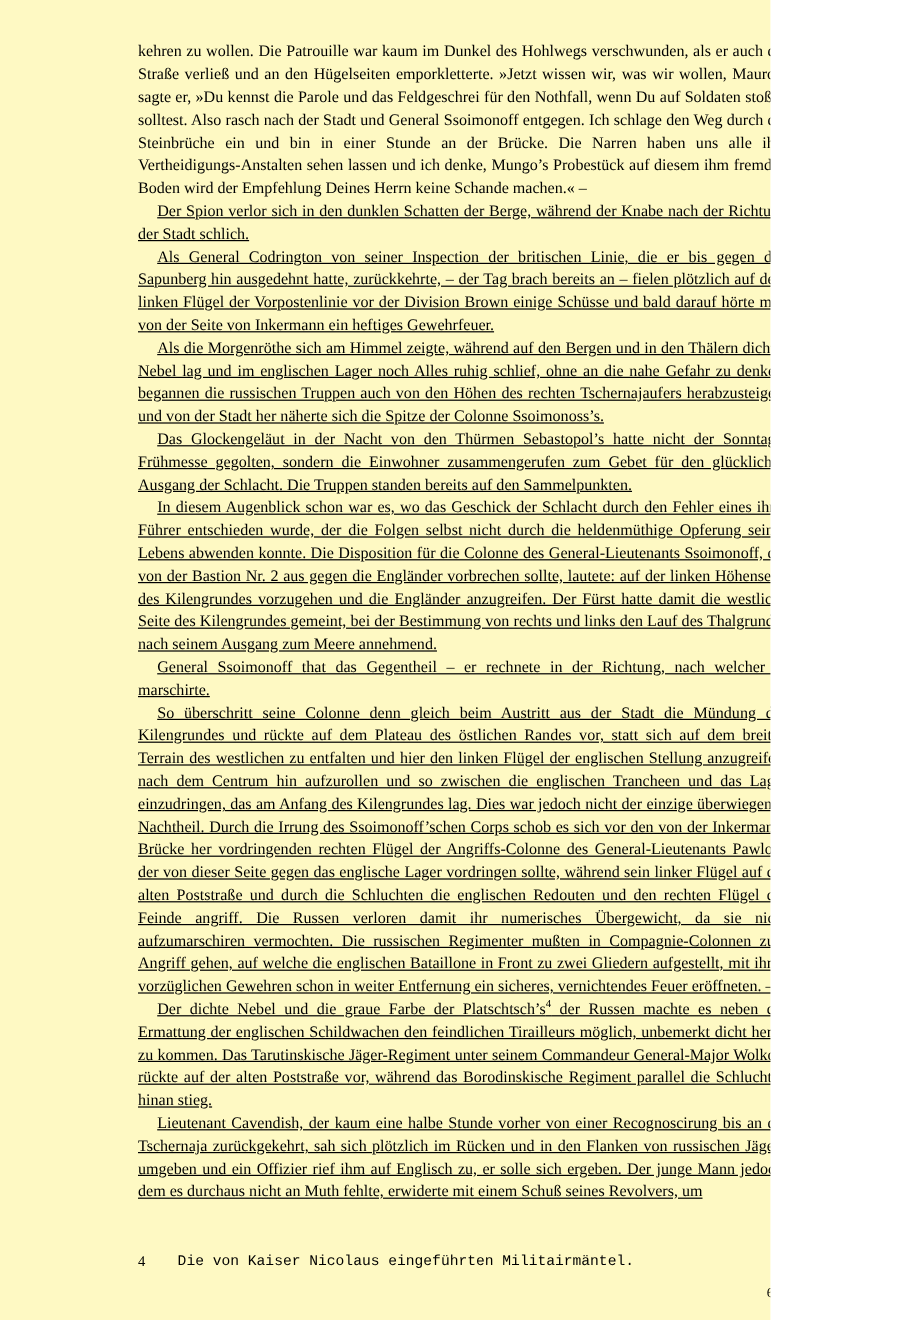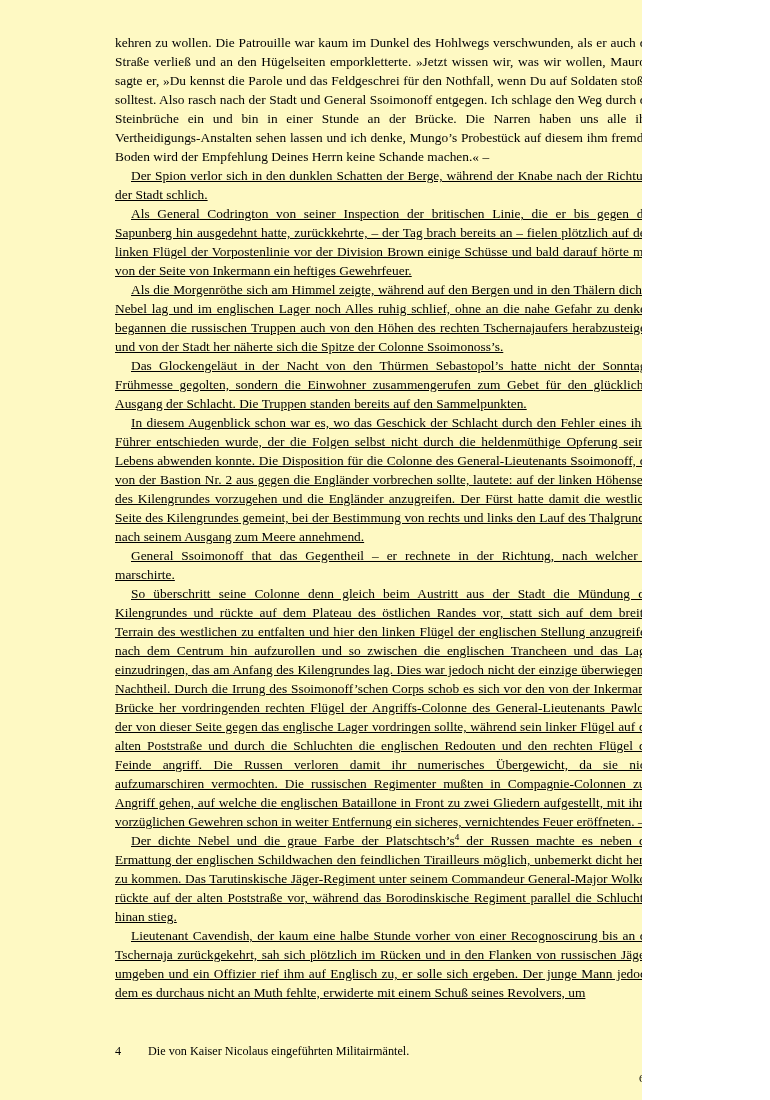--- a/index.html
+++ b/index.html
@@ -38,21 +38,21 @@
   }
   .footnote {
     position: absolute;
     left: 115px; top: 1043px;
     width: 541px;
     font-size: 12.2px;
     line-height: 16px;
     display: flex;
   }
   .fn-marker { flex: 0 0 33px; }
-  .fn-text { flex: 1; }
+  .fn-text { flex: 1; font-family: Liberation Mono, monospace; }
   .page-number {
     position: absolute;
     left: 115px; top: 1072px;
     width: 541px;
     text-align: right;
     font-size: 11.3px;
   }
 </style>
 </head>
 <body>

